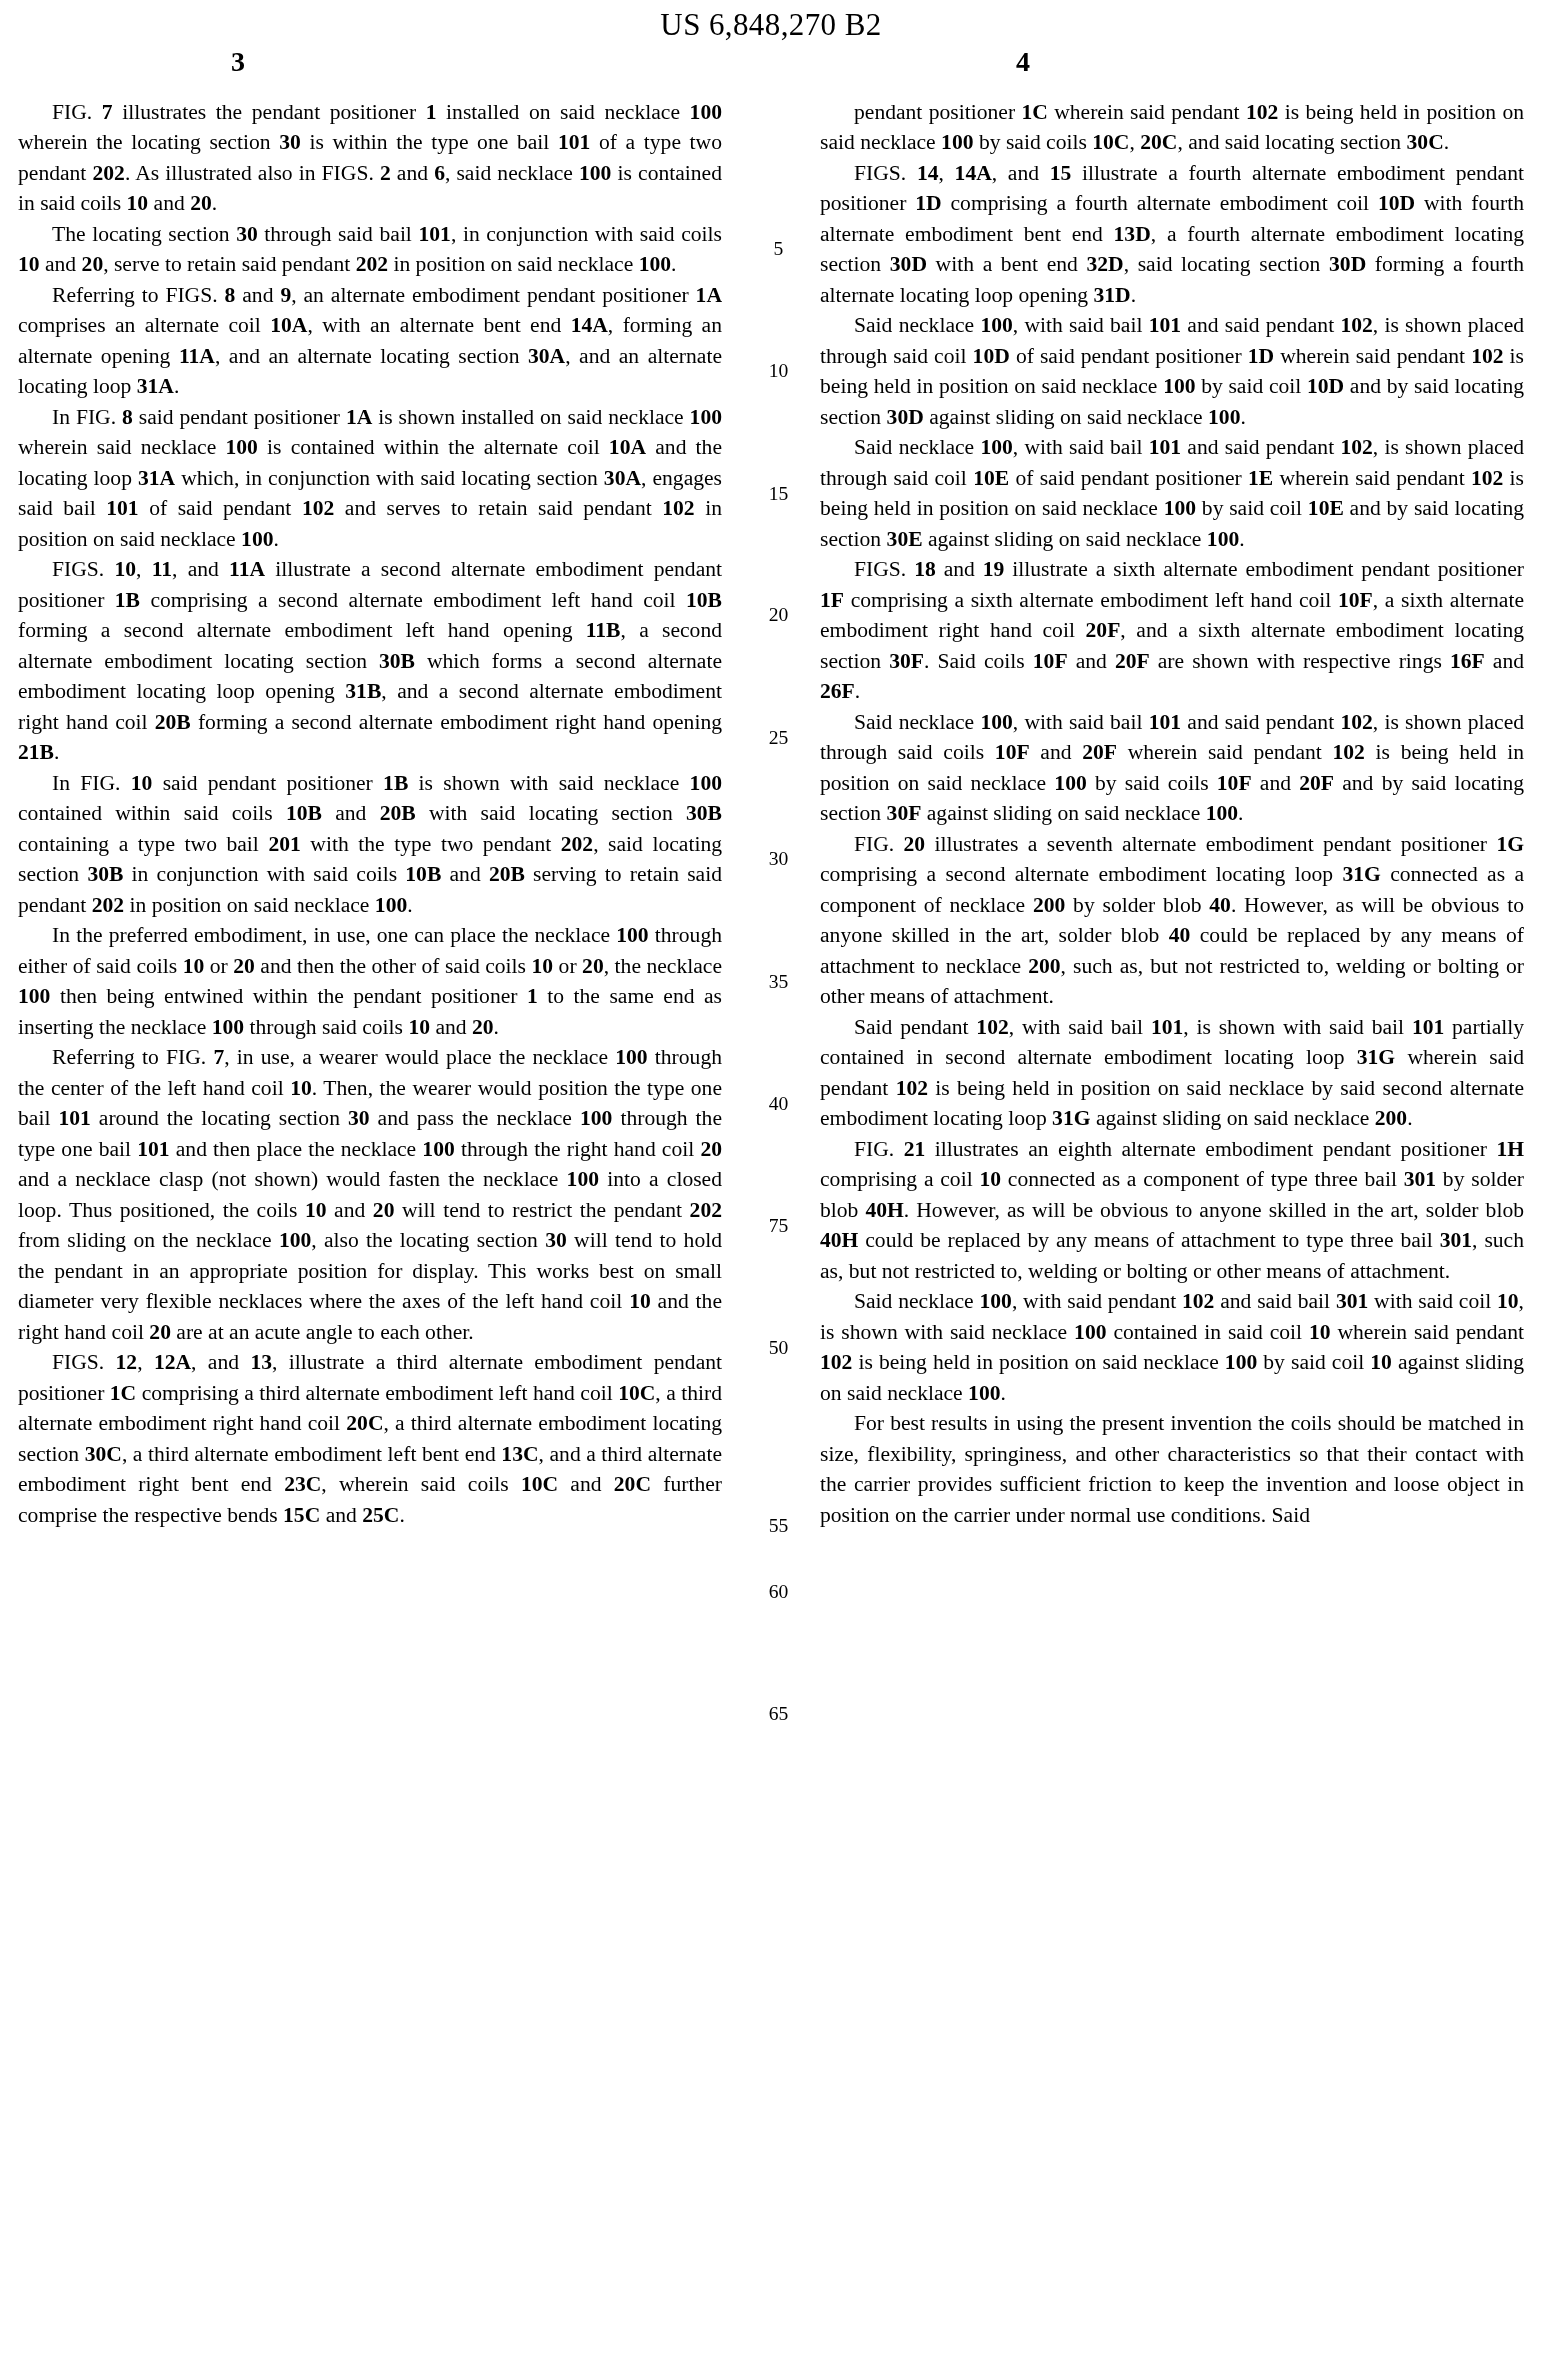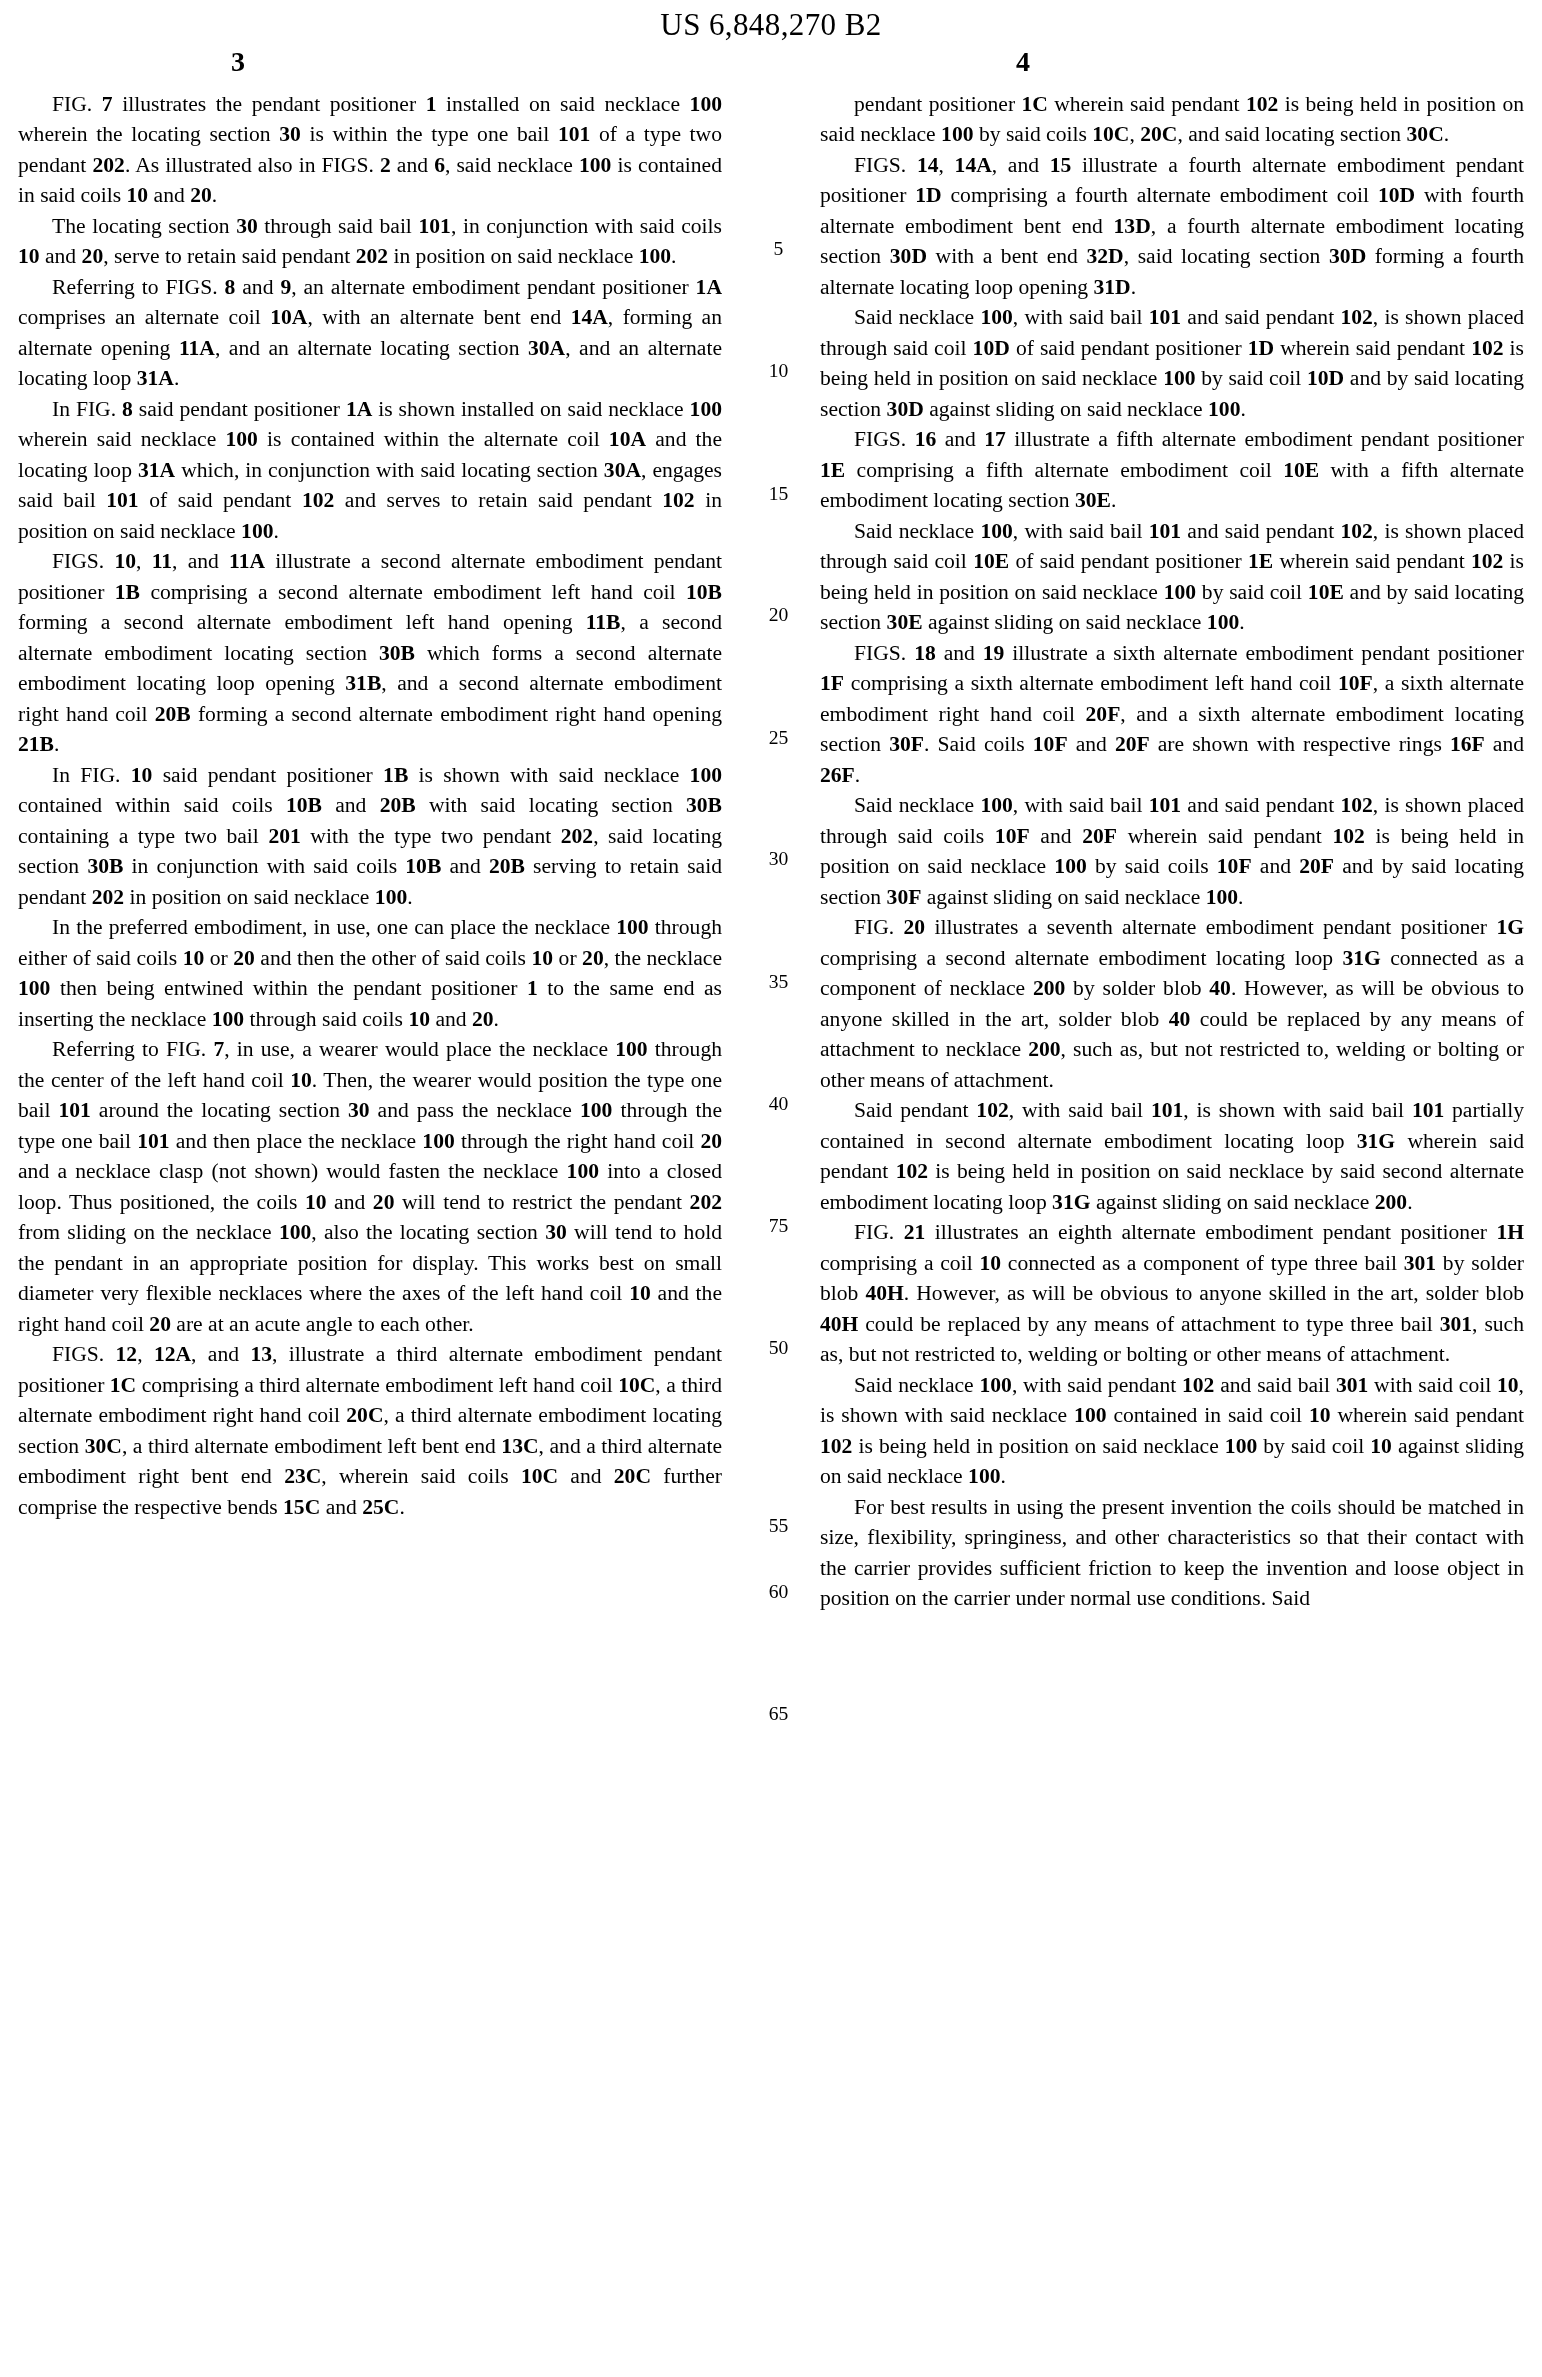--- a/index.html
+++ b/index.html
@@ -52,20 +52,21 @@
     justify-content: space-between;
     align-items: flex-start;
   }
   .text-col {
     width: 704px;
     font-size: 21.6px;
     line-height: 30.5px;
     text-align: justify;
     text-justify: inter-word;
     hyphens: manual;
+    margin-top: 8px;
   }
   .text-col p {
     margin: 0;
     text-indent: 34px;
   }
   b { font-weight: bold; }
 
   
   .gutter {
     position: absolute;
@@ -123,21 +124,20 @@
         <div class="ln" style="top: 1248px;">50</div>
         <div class="ln" style="top: 1426px;">55</div>
         <div class="ln" style="top: 1492px;">60</div>
         <div class="ln" style="top: 1614px;">65</div>
       </div>
 
     <div class="text-col" id="right-col">
         <p>pendant positioner <b>1C</b> wherein said pendant <b>102</b> is being held in position on said necklace <b>100</b> by said coils <b>10C</b>, <b>20C</b>, and said locating section <b>30C</b>.</p>
         <p>FIGS. <b>14</b>, <b>14A</b>, and <b>15</b> illustrate a fourth alternate embodiment pendant positioner <b>1D</b> comprising a fourth alternate embodiment coil <b>10D</b> with fourth alternate embodiment bent end <b>13D</b>, a fourth alternate embodiment locating section <b>30D</b> with a bent end <b>32D</b>, said locating section <b>30D</b> forming a fourth alternate locating loop opening <b>31D</b>.</p>
         <p>Said necklace <b>100</b>, with said bail <b>101</b> and said pendant <b>102</b>, is shown placed through said coil <b>10D</b> of said pendant positioner <b>1D</b> wherein said pendant <b>102</b> is being held in position on said necklace <b>100</b> by said coil <b>10D</b> and by said locating section <b>30D</b> against sliding on said necklace <b>100</b>.</p>
-        <p>FIGS. <b>16</b> and <b>17</b> illustrate a fifth alternate embodiment pendant positioner <b>1E</b> comprising a fifth alternate embodiment coil <b>10E</b> with a fifth alternate embodiment locating section <b>30E</b>.</p>
         <p>Said necklace <b>100</b>, with said bail <b>101</b> and said pendant <b>102</b>, is shown placed through said coil <b>10E</b> of said pendant positioner <b>1E</b> wherein said pendant <b>102</b> is being held in position on said necklace <b>100</b> by said coil <b>10E</b> and by said locating section <b>30E</b> against sliding on said necklace <b>100</b>.</p>
         <p>FIGS. <b>18</b> and <b>19</b> illustrate a sixth alternate embodiment pendant positioner <b>1F</b> comprising a sixth alternate embodiment left hand coil <b>10F</b>, a sixth alternate embodiment right hand coil <b>20F</b>, and a sixth alternate embodiment locating section <b>30F</b>. Said coils <b>10F</b> and <b>20F</b> are shown with respective rings <b>16F</b> and <b>26F</b>.</p>
         <p>Said necklace <b>100</b>, with said bail <b>101</b> and said pendant <b>102</b>, is shown placed through said coils <b>10F</b> and <b>20F</b> wherein said pendant <b>102</b> is being held in position on said necklace <b>100</b> by said coils <b>10F</b> and <b>20F</b> and by said locating section <b>30F</b> against sliding on said necklace <b>100</b>.</p>
         <p>FIG. <b>20</b> illustrates a seventh alternate embodiment pendant positioner <b>1G</b> comprising a second alternate embodiment locating loop <b>31G</b> connected as a component of necklace <b>200</b> by solder blob <b>40</b>. However, as will be obvious to anyone skilled in the art, solder blob <b>40</b> could be replaced by any means of attachment to necklace <b>200</b>, such as, but not restricted to, welding or bolting or other means of attachment.</p>
         <p>Said pendant <b>102</b>, with said bail <b>101</b>, is shown with said bail <b>101</b> partially contained in second alternate embodiment locating loop <b>31G</b> wherein said pendant <b>102</b> is being held in position on said necklace by said second alternate embodiment locating loop <b>31G</b> against sliding on said necklace <b>200</b>.</p>
         <p>FIG. <b>21</b> illustrates an eighth alternate embodiment pendant positioner <b>1H</b> comprising a coil <b>10</b> connected as a component of type three bail <b>301</b> by solder blob <b>40H</b>. However, as will be obvious to anyone skilled in the art, solder blob <b>40H</b> could be replaced by any means of attachment to type three bail <b>301</b>, such as, but not restricted to, welding or bolting or other means of attachment.</p>
         <p>Said necklace <b>100</b>, with said pendant <b>102</b> and said bail <b>301</b> with said coil <b>10</b>, is shown with said necklace <b>100</b> contained in said coil <b>10</b> wherein said pendant <b>102</b> is being held in position on said necklace <b>100</b> by said coil <b>10</b> against sliding on said necklace <b>100</b>.</p>
         <p>For best results in using the present invention the coils should be matched in size, flexibility, springiness, and other characteristics so that their contact with the carrier provides sufficient friction to keep the invention and loose object in position on the carrier under normal use conditions. Said</p>
       </div>
 

